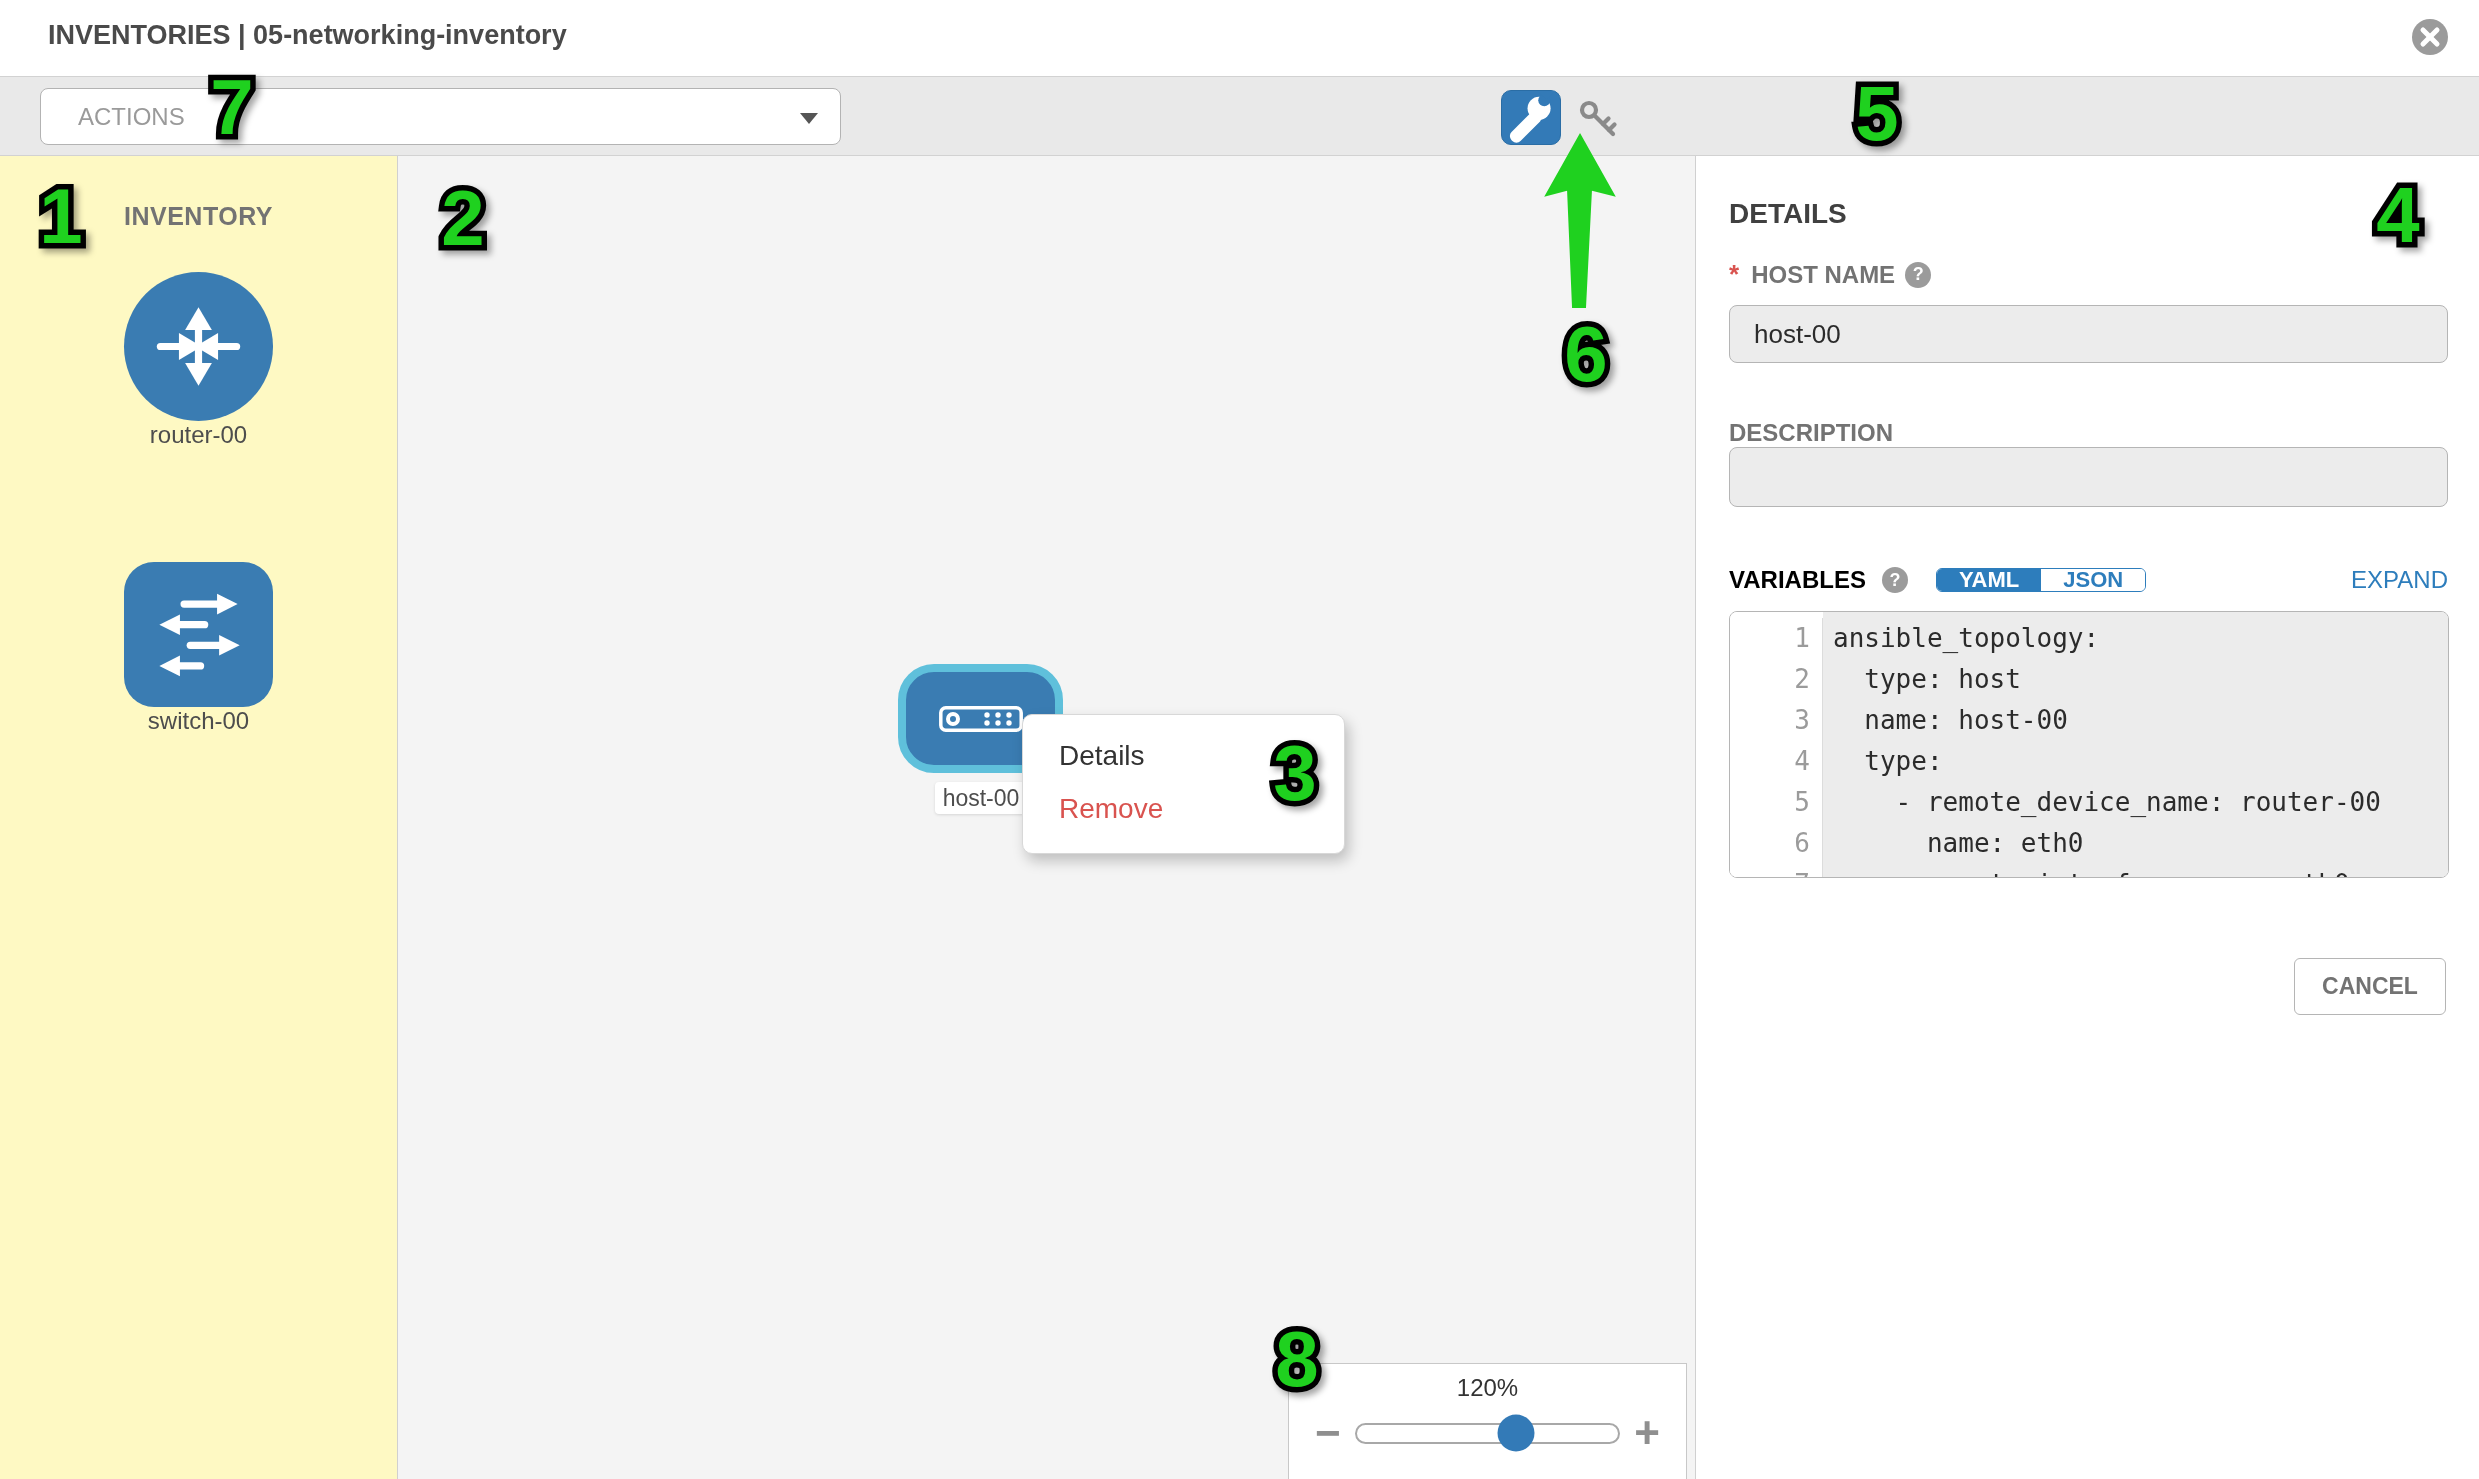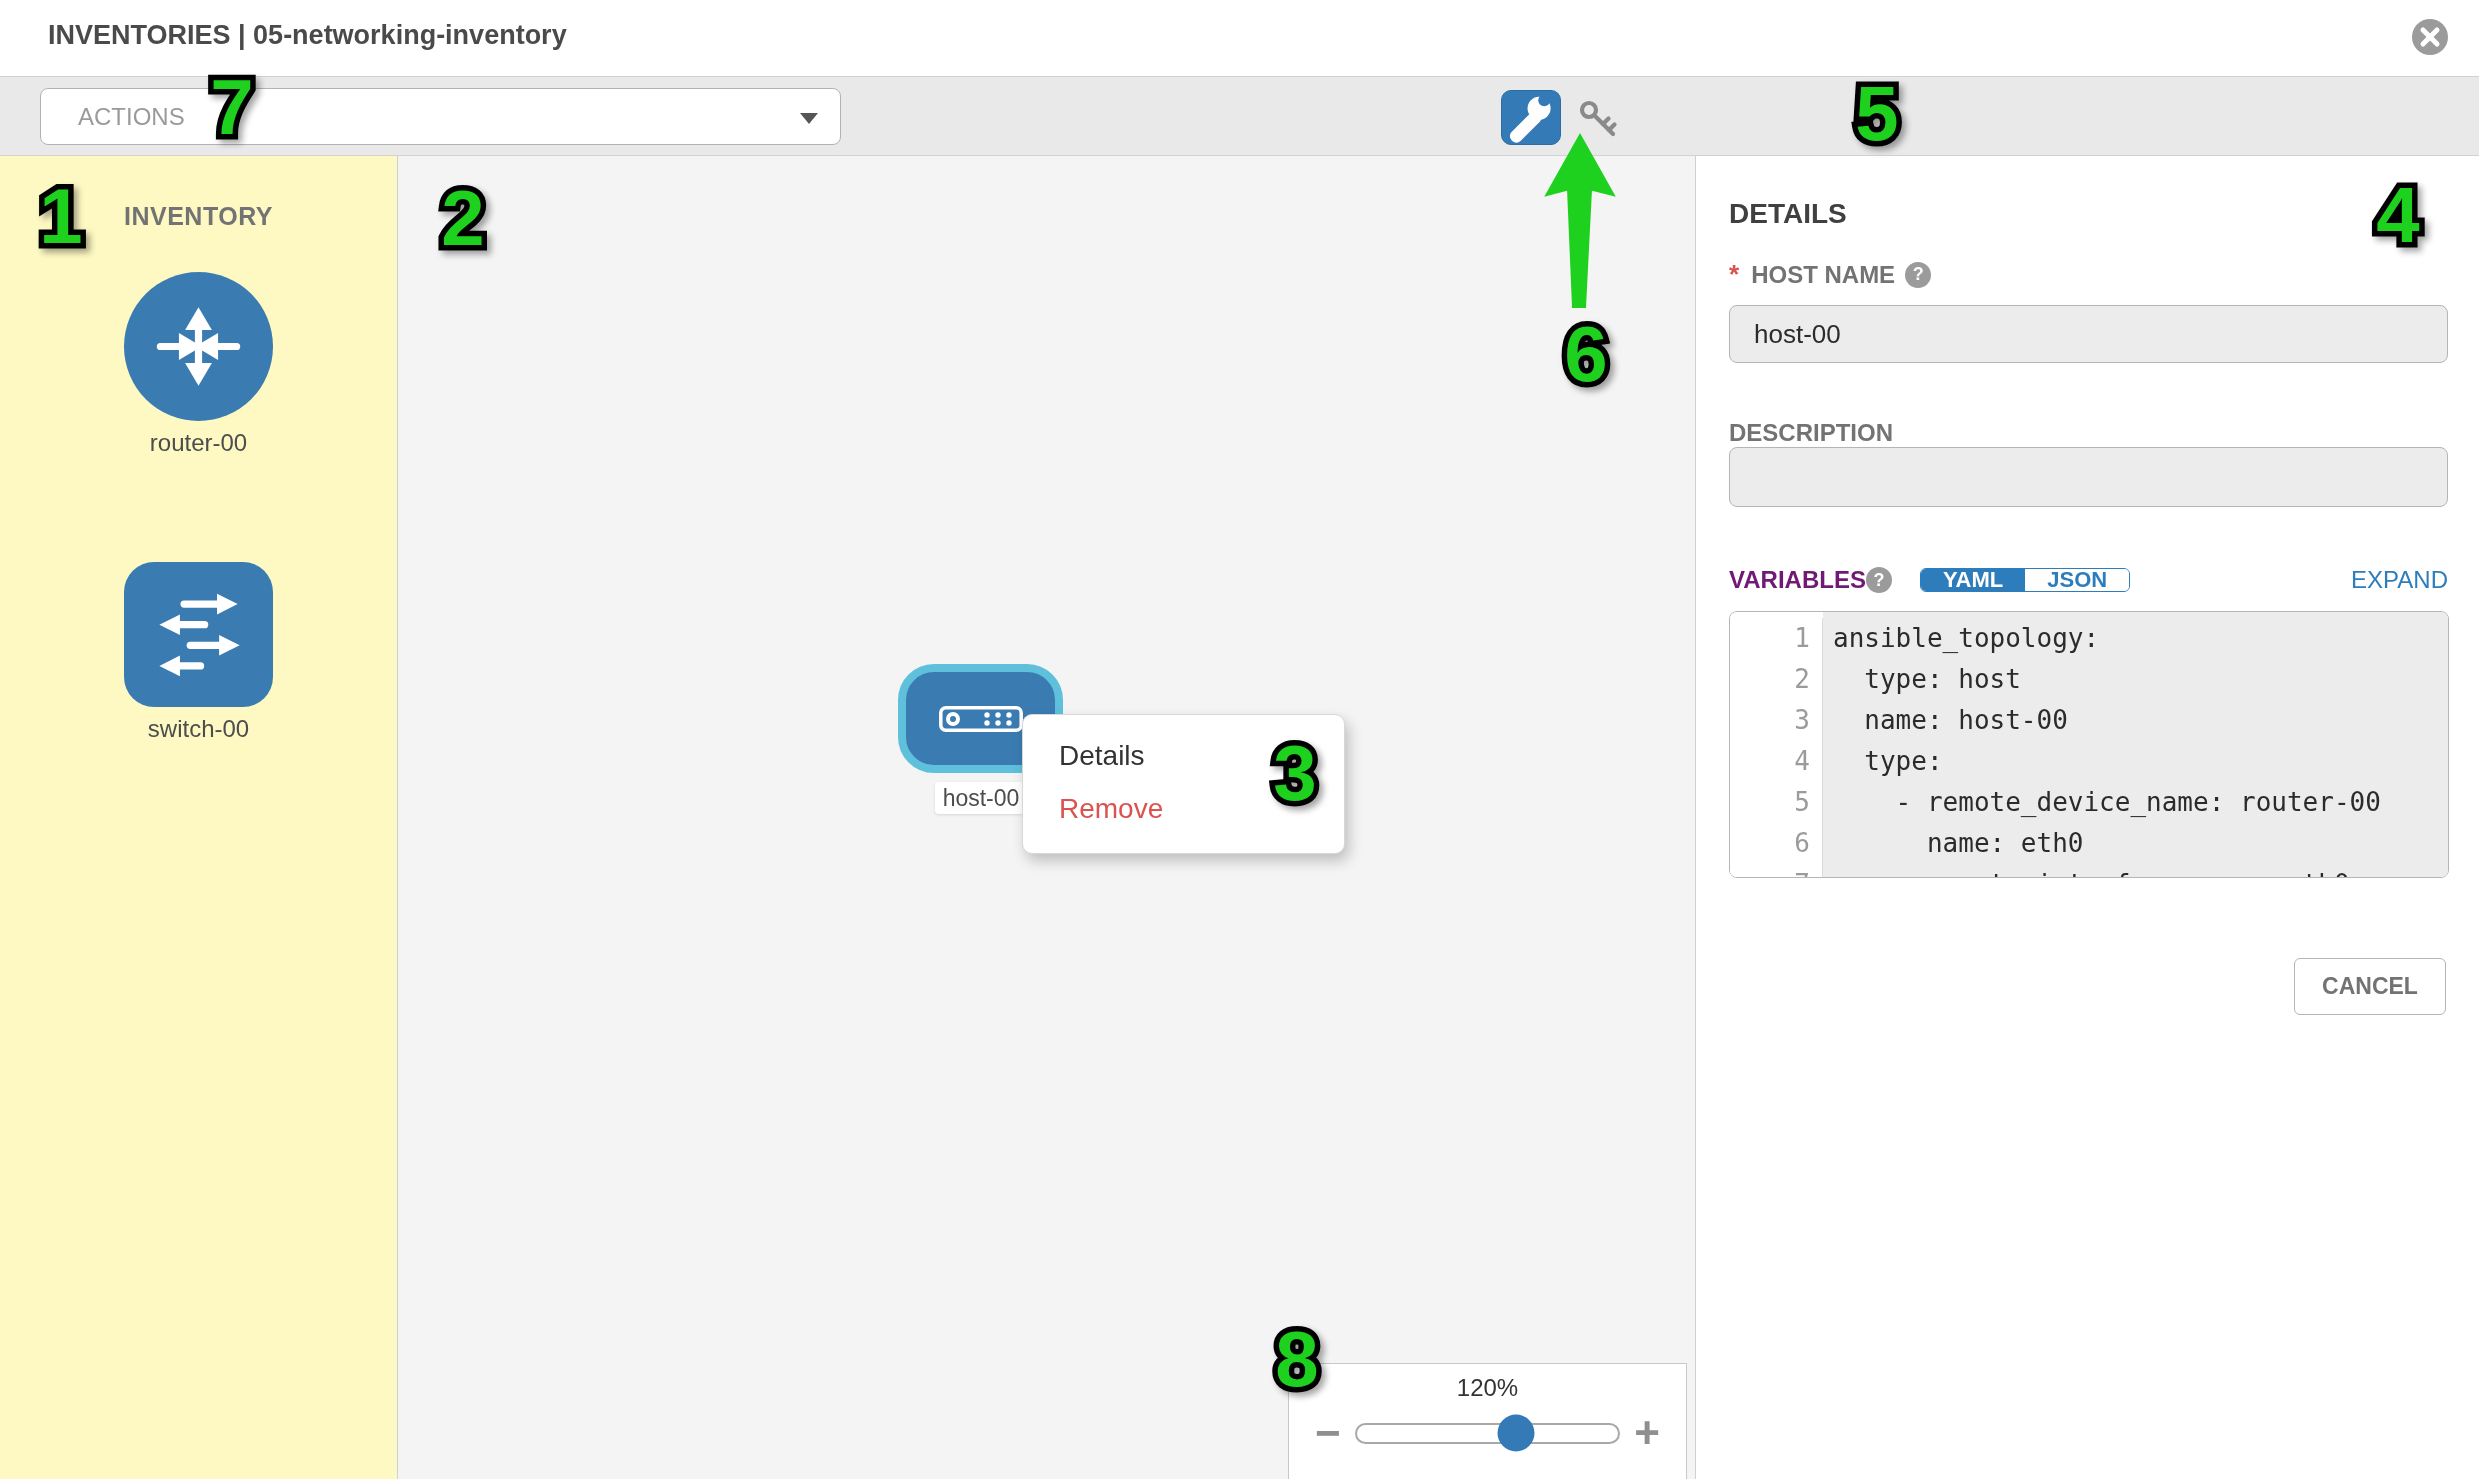--- a/index.html
+++ b/index.html
@@ -32,21 +32,21 @@
              border-right:1px solid #d0d0d0;padding-left:40px; }
   .sidebar-title { position:absolute; left:0; top:46px; width:100%; text-align:center;
                    font-size:25px; font-weight:700; color:#737373; letter-spacing:0.5px; }
   .palette-item { position:absolute; left:0; width:100%; text-align:center; cursor:pointer; }
   .palette-router { top:116px; }
   .palette-switch { top:406px; }
   .palette-icon-router { width:149px; height:149px; background:#3a7cb2; border-radius:50%;
                          display:inline-flex; align-items:center; justify-content:center; }
   .palette-icon-switch { width:149px; height:145px; background:#3a7cb2; border-radius:30px;
                          display:inline-flex; align-items:center; justify-content:center; }
-  .palette-label { margin-top:8px; font-size:24px; color:#4d4d4d; }
+  .palette-label { font-size:24px; color:#4d4d4d; }
 
   .canvas { position:absolute; left:398px; top:0; width:1298px; height:1323px; background:#f4f4f4;
             border-right:1px solid #d0d0d0; }
 
   
   .node { position:absolute; left:500px; top:508px; width:165px; height:109px; background:#3a7cb2;
           border:8px solid #5fc0db; border-radius:36px; display:flex; align-items:center;
           justify-content:center; cursor:pointer; }
   .node-chip { position:absolute; left:537px; top:626px; width:92px; height:32px; background:#fff;
                border-radius:4px; font-size:23px; color:#4d4d4d; text-align:center; line-height:32px;
@@ -86,21 +86,21 @@
   .help { display:inline-flex; width:26px; height:26px; background:#9b9b9b; border-radius:50%;
           color:#fff; font-size:18px; font-weight:700; align-items:center; justify-content:center; }
   .text-input { position:absolute; left:33px; width:719px; height:58px; background:#ececec;
                 border:1px solid #b5b5b5; border-radius:8px; font-size:26px; color:#2b2b2b;
                 padding:0 24px; font-family:"Liberation Sans", sans-serif; }
   .input-hostname { top:149px; }
   .input-description { top:291px; height:60px; }
 
   .variables-row { position:absolute; left:33px; top:402px; width:719px; height:44px;
                    display:flex; align-items:center; }
-  .variables-label { font-size:24px; font-weight:600; color:#701a75; margin-right:0; }
+  .variables-label { font-size:24px; font-weight:600; color:#000000; margin-right:16px; }
   .format-toggle { display:inline-flex; margin-left:28px; border:1px solid #2d7dbc; border-radius:6px;
                    overflow:hidden; height:24px;justify-content:space-between; }
   .toggle-opt { display:inline-flex; align-items:center; padding:0 22px; font-size:22px;
                 font-weight:700; cursor:pointer; }
   .toggle-yaml { background:#2d7dbc; color:#fff; }
   .toggle-json { background:#fff; color:#2d7dbc; }
   .expand-link { margin-left:auto; font-size:24px; color:#2d7dbc; cursor:pointer; }
 
   .editor { position:absolute; left:33px; top:455px; width:720px; height:267px; background:#fff;
             border:1px solid #b5b5b5; border-radius:8px; overflow:hidden;

